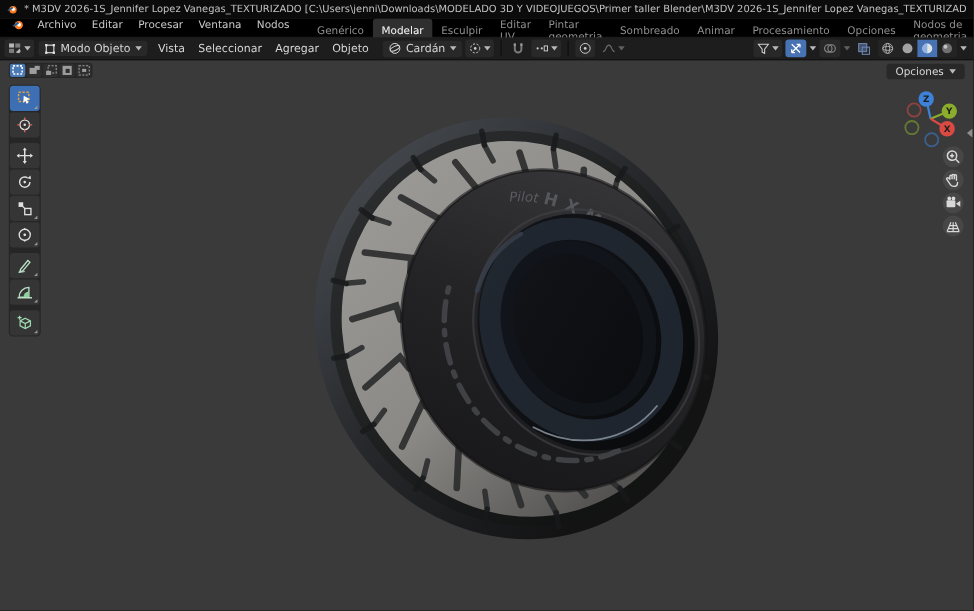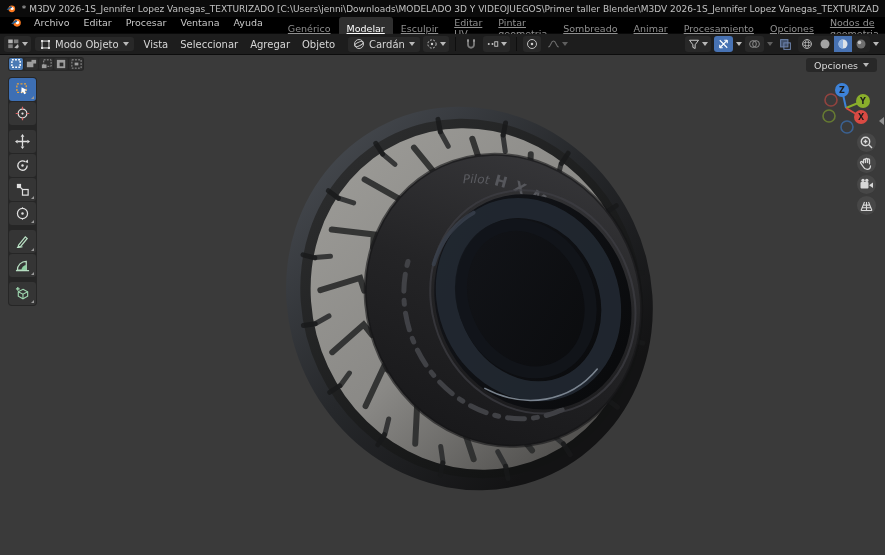--- a/index.html
+++ b/index.html
@@ -8,21 +8,21 @@
 
   
   .titlebar{height:17px;flex:none;background:#0b0b0b;display:flex;align-items:center;gap:6px;padding:0 6px;}
   .titlebar .title{color:#c2c2c2;font-size:9px;white-space:nowrap;overflow:hidden;}
 
   
   .menubar{height:16px;flex:none;background:#000000;border-bottom:1px solid #090909;display:flex;align-items:flex-start;padding:0 5px;font-size:9.5px;color:#c9c9c9;}
   .menubar .logo-btn{display:flex;align-items:center;padding:0 5px;}
   .menu-item{display:flex;align-items:center;padding:0 7px;cursor:default;}
   .ws-tabs{display:flex;align-items:stretch;margin-left:10px;}
-  .ws-tab{display:flex;align-items:center;padding:0 8px;color:#8f8f8f;text-decoration:underline;}
+  .ws-tab{display:flex;align-items:center;padding:0 8px;color:#8f8f8f;}
   .ws-tab.active{background:#2f2f2f;color:#fcfcfc;border-radius:3px 3px 0 0;}
   .mb-spacer{flex:1;}
 
   
   .toolheader{height:20px;flex:none;background:#1d1d1d;border-bottom:1px solid #0c0c0c;position:relative;font-size:10px;color:#d6d6d6;}
   .th-left{position:absolute;left:4px;top:0;height:20px;display:flex;align-items:center;gap:4px;}
   .th-mid{position:absolute;left:348px;top:0;height:20px;display:flex;align-items:center;gap:3px;justify-content:flex-end;}
   .th-right{position:absolute;right:6px;top:0;height:20px;display:flex;align-items:center;gap:3px;}
   .pill{display:inline-flex;align-items:center;gap:4px;background:#282828;border-radius:3px;padding:1.5px 5px;}
   .th-menu{padding:0 6px;}
@@ -77,21 +77,21 @@
           <circle cx="9.5" cy="8.5" r="5.5" fill="#ff7a1f"></circle>
           <circle cx="10" cy="8" r="2.6" fill="#fff"></circle>
           <path d="M1 9.5L8 4l2 2.5-6.5 4z" fill="#2a5f8f"></path>
         </svg>
     </span>
     <nav id="app-menus" style="display:flex">
         <span class="menu-item">Archivo</span>
         <span class="menu-item">Editar</span>
         <span class="menu-item">Procesar</span>
         <span class="menu-item">Ventana</span>
-        <span class="menu-item">Ayuda</span>
+        <span class="menu-item">Nodos</span>
       </nav>
     <div class="ws-tabs" id="ws-tabs">
         <span class="ws-tab">Genérico</span>
         <span class="ws-tab active">Modelar</span>
         <span class="ws-tab">Esculpir</span>
         <span class="ws-tab">Editar UV</span>
         <span class="ws-tab">Pintar geometria</span>
         <span class="ws-tab">Sombreado</span>
         <span class="ws-tab">Animar</span>
         <span class="ws-tab">Procesamiento</span>

